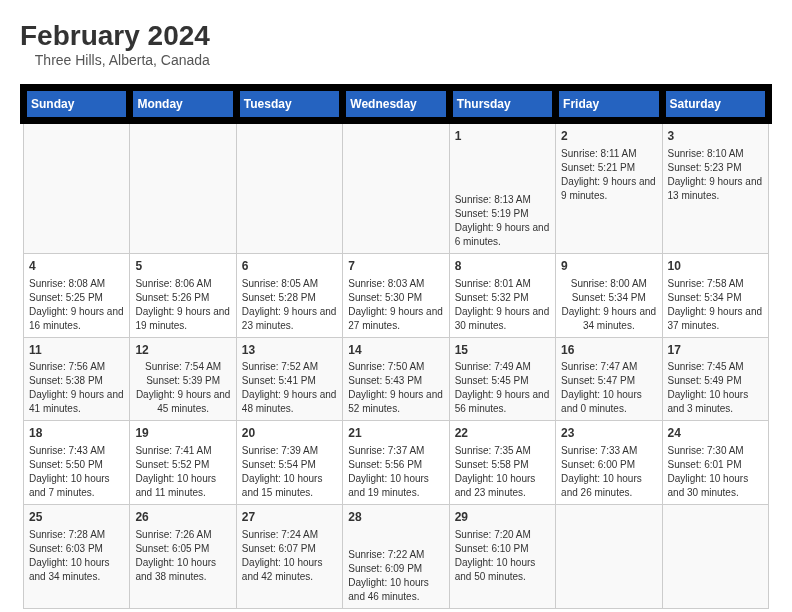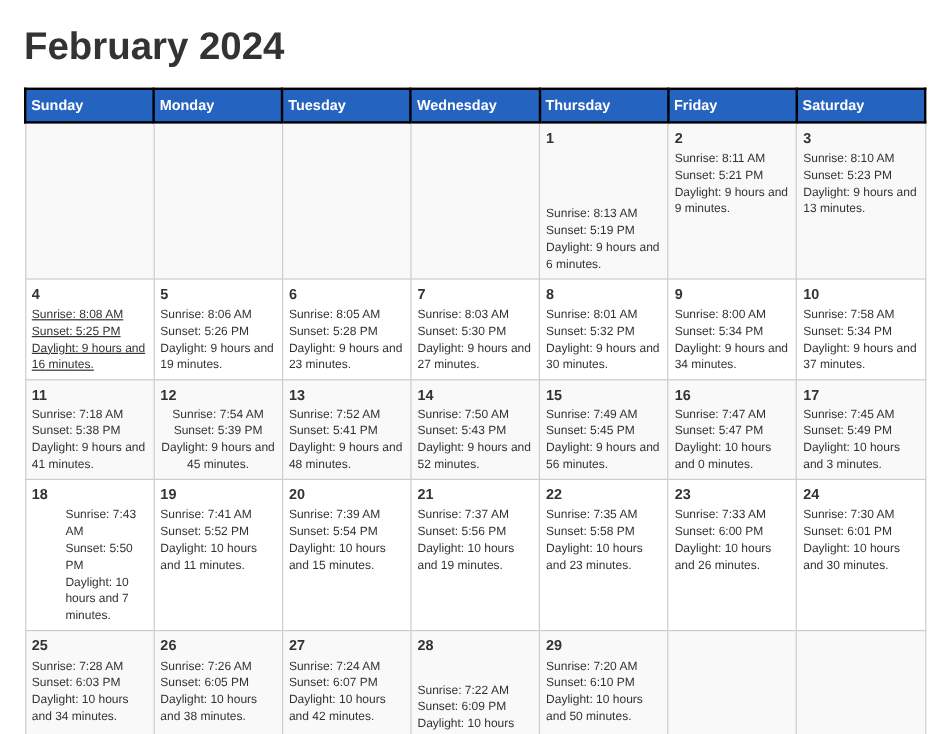--- a/index.html
+++ b/index.html
@@ -31,41 +31,41 @@
       color: #1a5fb4;
     }
     .logo-icon {
       width: 32px;
       height: 32px;
     }
     .title-block {
       text-align: right;
     }
     .main-title {
-      font-size: 32px;
+      font-size: 28px;
       font-weight: bold;
       color: #333;
     }
     .subtitle {
       font-size: 14px;
       color: #555;
     }
     table {
       width: 100%;
       border-collapse: collapse;
       font-size: 11px;
     }
     thead tr th {
       background-color: #2563c0;
       color: #fff;
       padding: 6px 4px;
       text-align: left;
       font-size: 12px;
       font-weight: bold;
-      border: 2px solid #000000;
+      border: 7px solid #000000;
     }
     tbody tr td {
       border: 1px solid #ccc;
       vertical-align: top;
       padding: 4px 5px;
       min-height: 70px;
       height: 80px;
       width: calc(100% / 7);
       color: #333;
       line-height: 1.4;
@@ -86,20 +86,21 @@
       font-size: 10px;
       color: #333;
     }
   </style>
 </head>
 <body>
 
 <div class="header">
   <div class="title-block">
     <div class="main-title">February 2024</div>
+    <div class="subtitle">Three Hills, Alberta, Canada</div>
   </div>
 </div>
 
 <table>
   <thead>
     <tr>
     <th>Sunday</th>
         <th>Monday</th>
         <th>Tuesday</th>
         <th>Wednesday</th>
@@ -129,21 +130,21 @@
         <td>
           <span class="day-num">3</span>
           <div class="day-info" style="white-space: pre-line;">Sunrise: 8:10 AM
 Sunset: 5:23 PM
 Daylight: 9 hours and 13 minutes.</div>
         </td>
       </tr>
       <tr>
         <td>
           <span class="day-num">4</span>
-          <div class="day-info" style="white-space: pre-line; text-decoration: underline;">Sunrise: 8:08 AM
+          <div class="day-info" style="white-space: pre-line;">Sunrise: 8:08 AM
 Sunset: 5:25 PM
 Daylight: 9 hours and 16 minutes.</div>
         </td>
         <td>
           <span class="day-num">5</span>
           <div class="day-info" style="white-space: pre-line;">Sunrise: 8:06 AM
 Sunset: 5:26 PM
 Daylight: 9 hours and 19 minutes.</div>
         </td>
         <td>
@@ -159,35 +160,35 @@
 Daylight: 9 hours and 27 minutes.</div>
         </td>
         <td>
           <span class="day-num">8</span>
           <div class="day-info" style="white-space: pre-line;">Sunrise: 8:01 AM
 Sunset: 5:32 PM
 Daylight: 9 hours and 30 minutes.</div>
         </td>
         <td>
           <span class="day-num">9</span>
-          <div class="day-info" style="white-space: pre-line;">Sunrise: 8:00 AM
+          <div class="day-info" style="white-space: pre-line; text-align: center;">Sunrise: 8:00 AM
 Sunset: 5:34 PM
 Daylight: 9 hours and 34 minutes.</div>
         </td>
         <td>
           <span class="day-num">10</span>
           <div class="day-info" style="white-space: pre-line;">Sunrise: 7:58 AM
 Sunset: 5:34 PM
 Daylight: 9 hours and 37 minutes.</div>
         </td>
       </tr>
       <tr>
         <td>
           <span class="day-num">11</span>
-          <div class="day-info" style="white-space: pre-line;">Sunrise: 7:18 AM
+          <div class="day-info" style="white-space: pre-line;">Sunrise: 7:56 AM
 Sunset: 5:38 PM
 Daylight: 9 hours and 41 minutes.</div>
         </td>
         <td>
           <span class="day-num">12</span>
           <div class="day-info" style="white-space: pre-line; text-align: center;">Sunrise: 7:54 AM
 Sunset: 5:39 PM
 Daylight: 9 hours and 45 minutes.</div>
         </td>
         <td>
@@ -217,21 +218,21 @@
         <td>
           <span class="day-num">17</span>
           <div class="day-info" style="white-space: pre-line;">Sunrise: 7:45 AM
 Sunset: 5:49 PM
 Daylight: 10 hours and 3 minutes.</div>
         </td>
       </tr>
       <tr>
         <td>
           <span class="day-num">18</span>
-          <div class="day-info" style="white-space: pre-line; margin-left: 28px;">Sunrise: 7:43 AM
+          <div class="day-info" style="white-space: pre-line;">Sunrise: 7:43 AM
 Sunset: 5:50 PM
 Daylight: 10 hours and 7 minutes.</div>
         </td>
         <td>
           <span class="day-num">19</span>
           <div class="day-info" style="white-space: pre-line;">Sunrise: 7:41 AM
 Sunset: 5:52 PM
 Daylight: 10 hours and 11 minutes.</div>
         </td>
         <td>

